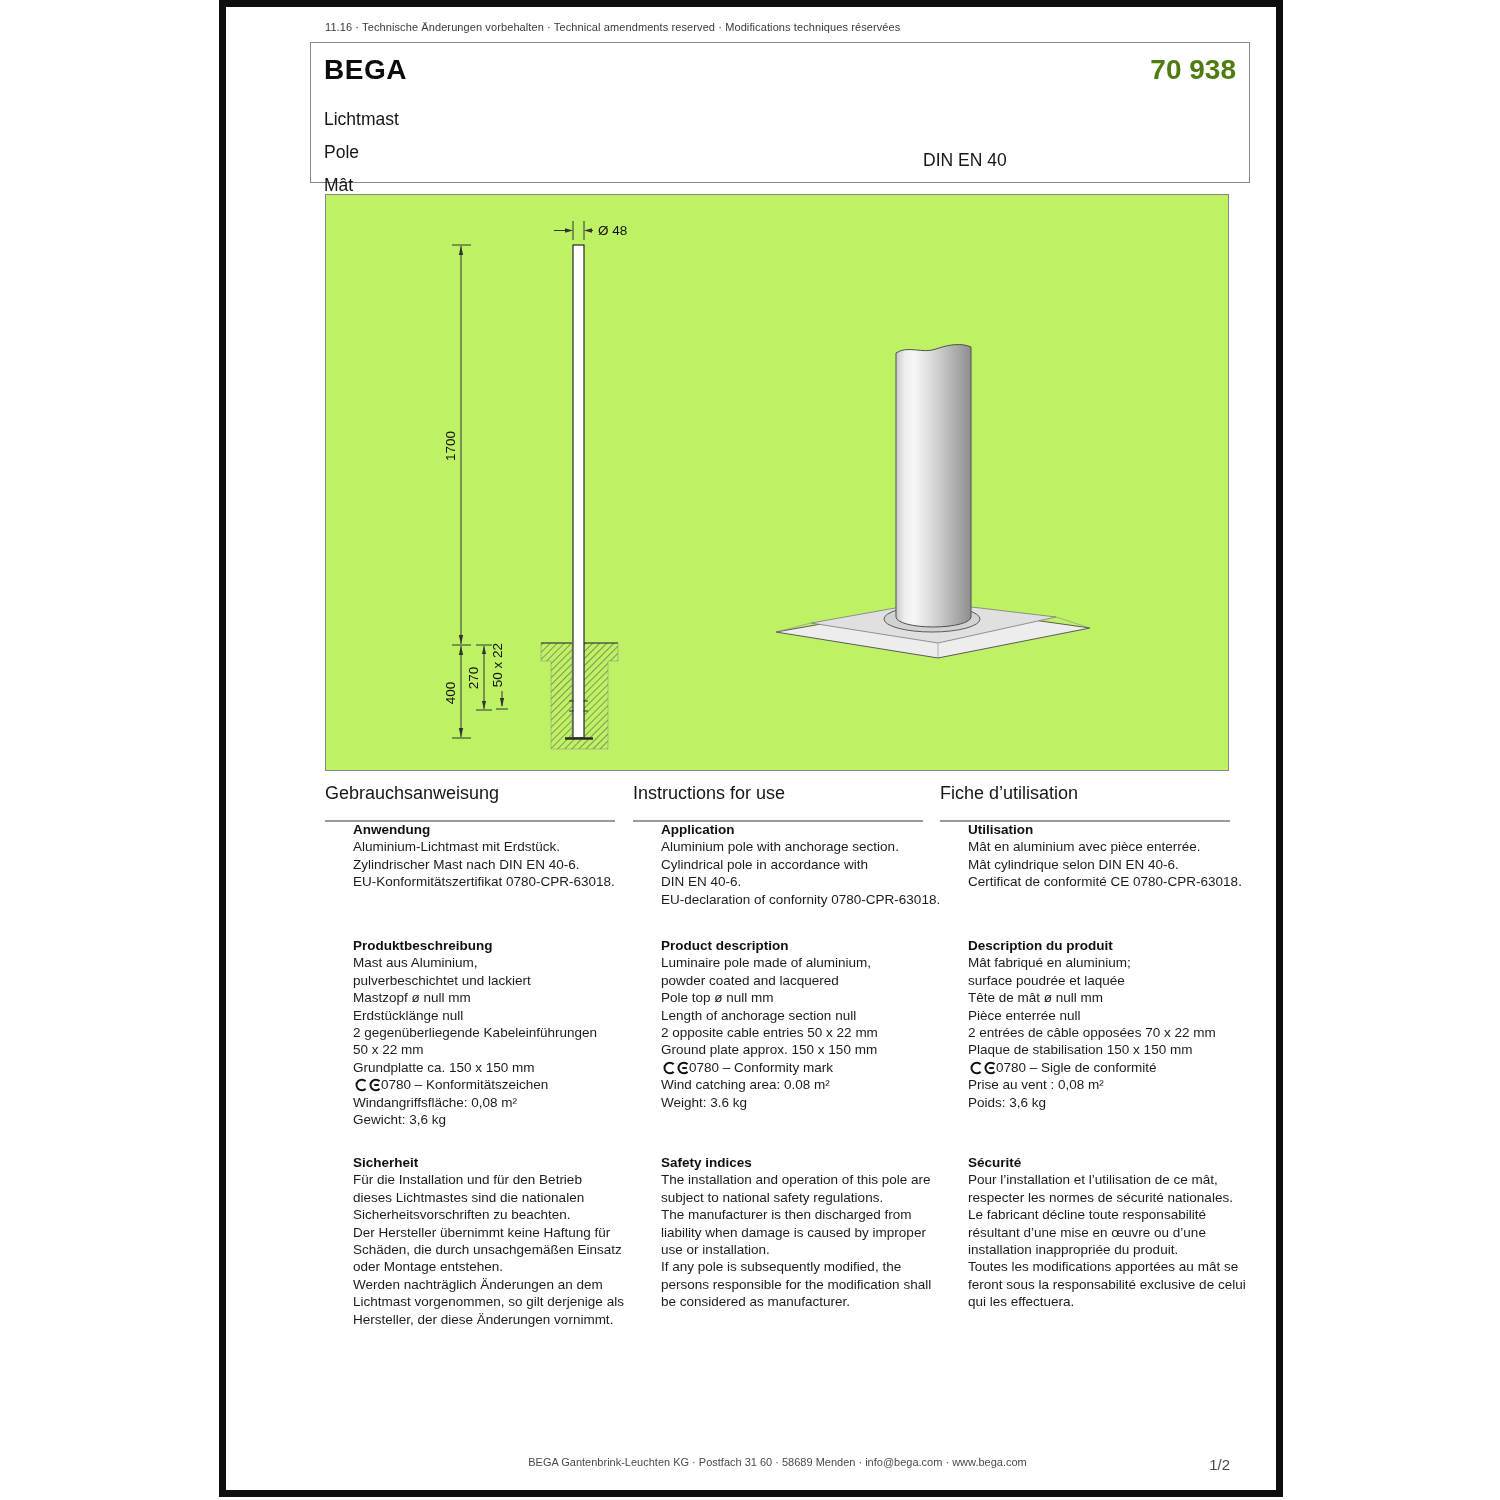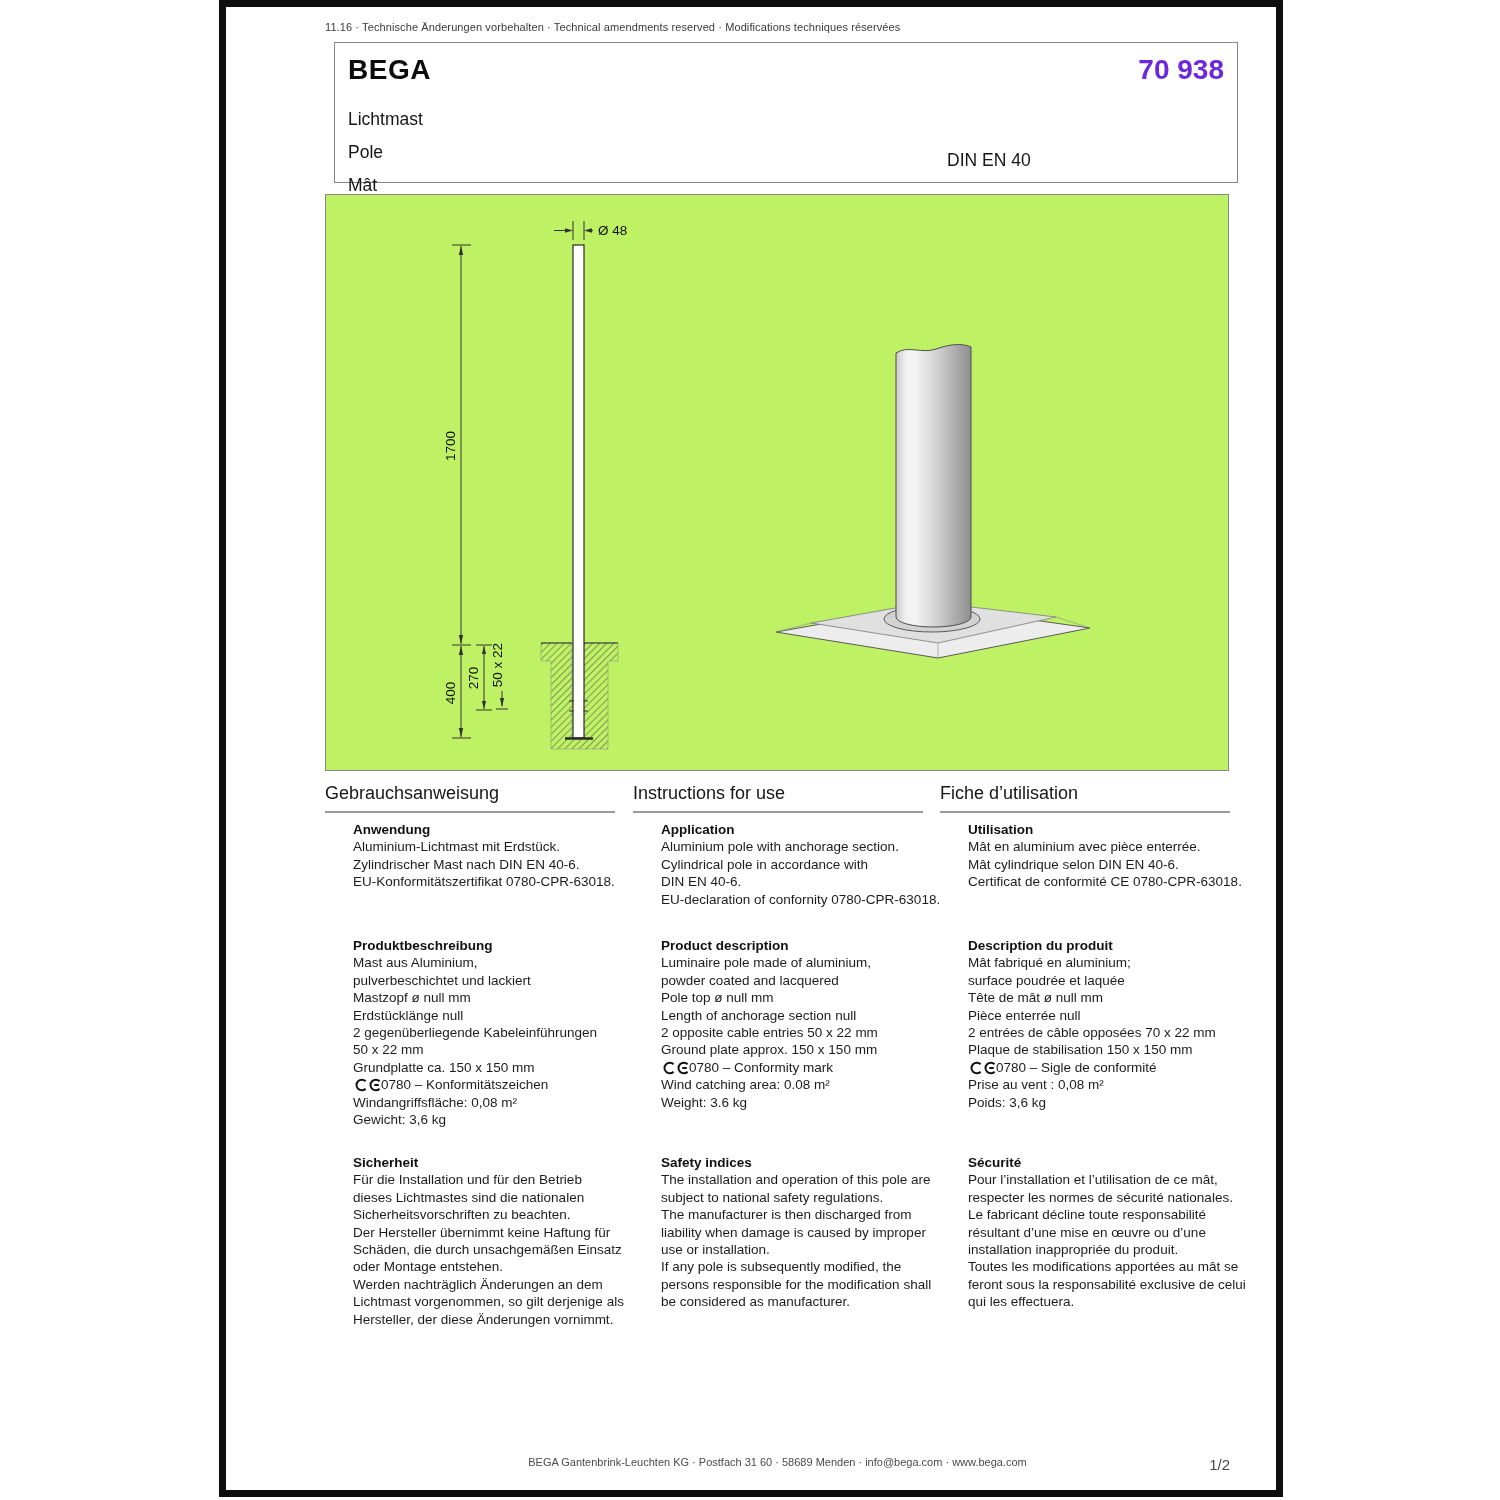--- a/index.html
+++ b/index.html
@@ -10,46 +10,46 @@
   }
   .page-frame{
     position:absolute;left:219px;top:0px;width:1050px;height:1483px;
     border:7px solid #0e0e0e;background:#ffffff;
   }
   .meta-line{
     position:absolute;left:325px;top:21px;width:905px;
     font-size:11px;color:#3a3a3a;letter-spacing:0.1px;
   }
   .header-box{
-    position:absolute;left:334px;top:42px;width:902px;height:139px;
-    border:1.5px solid #878787;background:#fff;
+    position:absolute;left:310px;top:42px;width:902px;height:139px;
+    border:1.5px solid #878787;background:#fff;padding-left:36px;
   }
   .brand{
     position:absolute;left:13px;top:11px;font-size:28px;font-weight:bold;
     letter-spacing:0.5px;color:#0c0c0c;
   }
   .article-no{
-    position:absolute;right:13px;top:11px;font-size:28px;font-weight:bold;color:#6d28d9;
+    position:absolute;right:13px;top:11px;font-size:28px;font-weight:bold;color:#4d7c0f;
   }
   .product-names{
     position:absolute;left:13px;top:60px;font-size:17.5px;line-height:33px;
     white-space:pre-line;color:#161616;
   }
   .standard{
     position:absolute;left:612px;bottom:11px;font-size:17.5px;color:#161616;
   }
   .drawing-box{
     position:absolute;left:325px;top:194px;width:902px;height:575px;
     border:1.5px solid #878787;background:#bef264;
   }
   .columns{position:absolute;left:0;top:783px;width:1500px;height:600px;}
   .col{position:absolute;top:0;width:290px;height:580px;}
   .col1{left:325px;} .col2{left:633px;} .col3{left:940px;}
   .col-title{
-    font-size:18px;color:#161616;padding-bottom:7px;
+    font-size:18px;color:#161616;padding-bottom:16px;
     border-bottom:2px solid #9a9a9a;
   }
   .sec{position:absolute;left:0;width:290px;margin-left:28px;}
   .sec-s1{top:38px;} .sec-s2{top:154px;} .sec-s3{top:371px;}
   .sec-h{font-size:13.5px;font-weight:bold;line-height:17.4px;color:#101010;}
   .sec-b{font-size:13.5px;line-height:17.4px;white-space:pre-line;color:#1c1c1c;}
   .ce-line{display:flex;align-items:center;height:17.4px;font-size:13.5px;color:#1c1c1c;}
   .ce-svg{display:block;}
   .footer-company{
     position:absolute;left:325px;top:1456px;width:905px;text-align:center;

